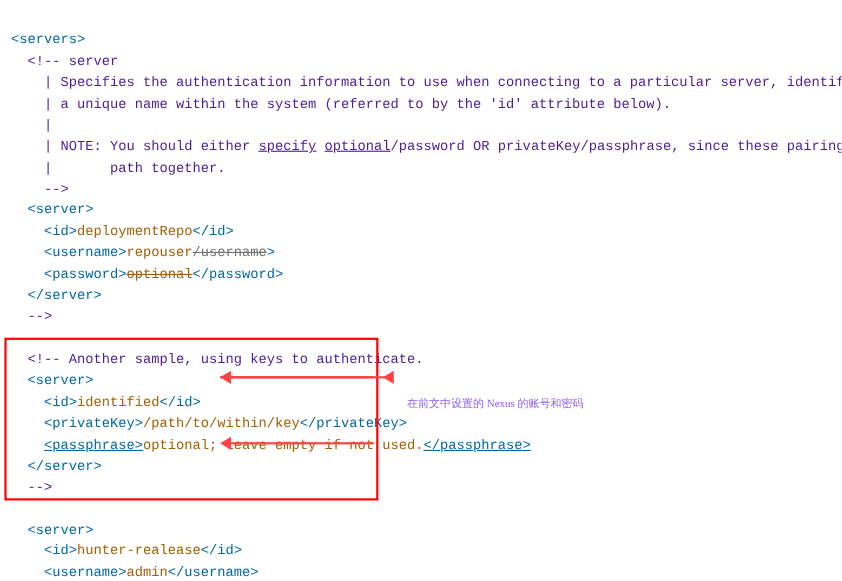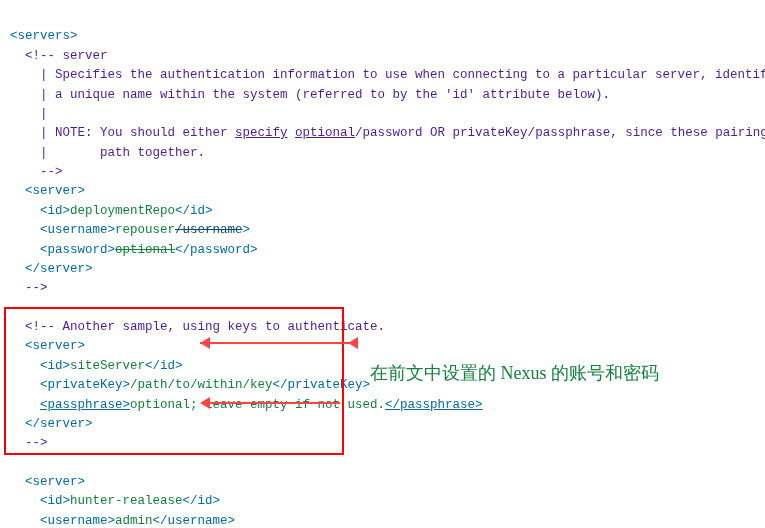--- a/index.html
+++ b/index.html
@@ -16,21 +16,21 @@
     }
     .code-area {
       background: #ffffff;
       padding: 8px 10px;
       white-space: pre;
       font-size: 12.5px;
       line-height: 1.55;
     }
     .tag { color: #0369a1; text-align: right; }
     .comment { color: #4c1d95; }
-    .text-black { color: #15803d; }
+    .text-black { color: #a16207; }
 
     .highlighted-box {
       position: absolute;
       border: 2px solid #ff0000;
       background: rgba(255,255,255,0);
       pointer-events: none;
     }
 
     .arrow-right {
       position: absolute;
@@ -47,48 +47,48 @@
       height: 0;
       border-top: 6px solid transparent;
       border-bottom: 6px solid transparent;
     }
     .arrow-head-left {
       border-right: 10px solid #ff4444;
     }
 
     .annotation-text {
       position: absolute;
-      color: #15803d;
+      color: #8b5cf6;
       font-family: SimSun, '宋体', serif;
-      font-size: 18px;
+      font-size: 10px;
       font-weight: normal;
     }
   </style>
 </head>
 <body>
 
 <div class="code-area">
 <span class="tag">&lt;servers&gt;</span>
 <span class="comment">  &lt;!-- server</span>
 <span class="comment">    | Specifies the authentication information to use when connecting to a particular server, identified by</span>
 <span class="comment">    | a unique name within the system (referred to by the 'id' attribute below).</span>
 <span class="comment">    |</span>
 <span class="comment">    | NOTE: You should either <span style="text-decoration:underline">specify</span> <span style="text-decoration:underline">optional</span>/password OR privateKey/<span style="">passphrase</span>, since these pairings are</span>
 <span class="comment">    |       path together.</span>
 <span class="comment">    --&gt;</span>
 <span>  <span class="tag">&lt;server&gt;</span></span>
 <span>    <span class="tag">&lt;id&gt;</span><span class="text-black">deploymentRepo</span><span class="tag">&lt;/id&gt;</span></span>
-<span>    <span class="tag">&lt;username&gt;</span><span class="text-black" style="">repouser</span><span style="text-decoration:line-through;color:#0c4a6e">/username</span><span class="tag">&gt;</span></span>
+<span>    <span class="tag">&lt;username&gt;</span><span class="text-black" style="">repouser</span><span style="text-decoration:line-through;color:#737373">/username</span><span class="tag">&gt;</span></span>
 <span>    <span class="tag">&lt;password&gt;</span><span class="text-black" style="text-decoration:line-through">optional</span><span class="tag">&lt;/password&gt;</span></span>
 <span class="tag">  &lt;/server&gt;</span>
 <span class="comment">  --&gt;</span>
 
 <span class="comment">  &lt;!-- Another sample, using keys to authenticate.</span>
 <span class="tag">  &lt;server&gt;</span>
-<span>    <span class="tag">&lt;id&gt;</span><span class="text-black">siteServer</span><span class="tag">&lt;/id&gt;</span></span>
+<span>    <span class="tag">&lt;id&gt;</span><span class="text-black">identified</span><span class="tag">&lt;/id&gt;</span></span>
 <span>    <span class="tag">&lt;privateKey&gt;</span><span class="text-black">/path/to/within/key</span><span class="tag">&lt;/privateKey&gt;</span></span>
 <span>    <span class="tag" style="text-decoration:underline">&lt;passphrase&gt;</span><span class="text-black">optional; leave empty if not used.</span><span class="tag" style="text-decoration:underline">&lt;/passphrase&gt;</span></span>
 <span class="tag">  &lt;/server&gt;</span>
 <span class="comment">  --&gt;</span>
 
 <span class="tag">  &lt;server&gt;</span>
 <span>    <span class="tag">&lt;id&gt;</span><span class="text-black">hunter-realease</span><span class="tag">&lt;/id&gt;</span></span>
 <span>    <span class="tag">&lt;username&gt;</span><span class="text-black">admin</span><span class="tag">&lt;/username&gt;</span></span>
 
 

